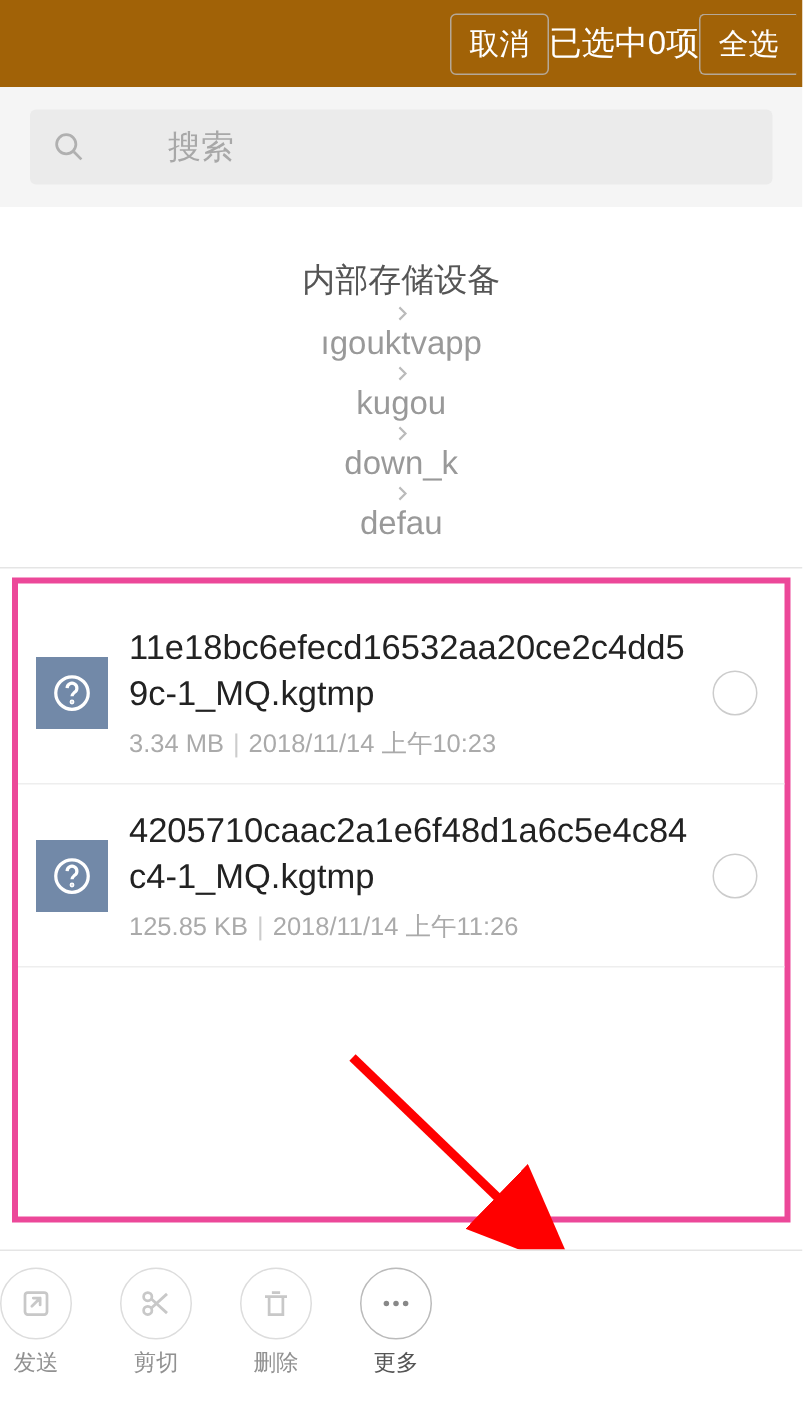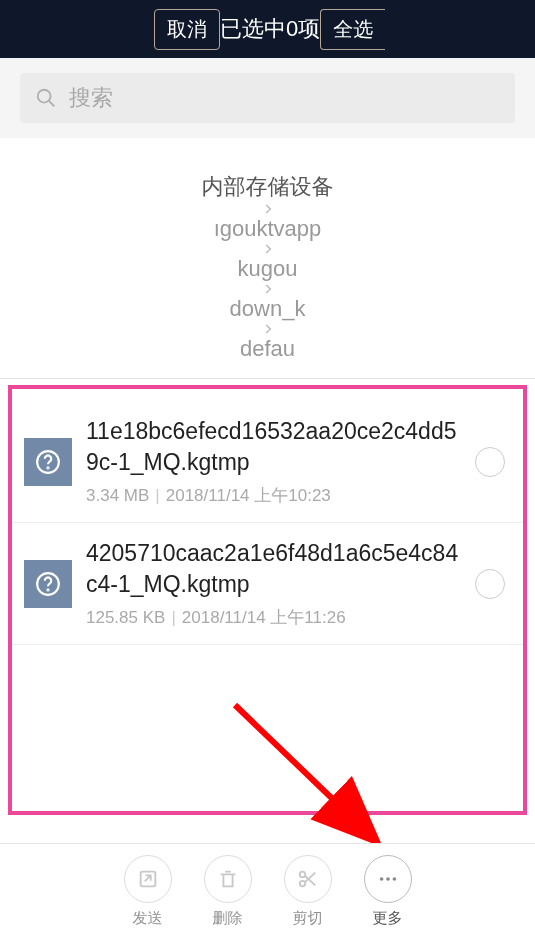--- a/index.html
+++ b/index.html
@@ -11,25 +11,25 @@
       width: 535px;
       height: 941px;
       font-family: -apple-system, "PingFang SC", "Helvetica Neue", sans-serif;
       background: #ffffff;
       position: relative;
       overflow: hidden;
     }
     
     
     .topbar {
-      background: #0f172a;
+      background: #a16207;
       height: 58px;
       display: flex;
       align-items: center;
-      justify-content: center;
+      justify-content: flex-end;
       padding: 0 8px;
     }
     .topbar-btn {
       border: 1px solid #b5a898;
       border-radius: 4px;
       color: #ffffff;
       font-size: 20px;
       padding: 6px 12px;
       background: transparent;
       cursor: pointer;
@@ -52,20 +52,21 @@
       background: #f5f5f5;
       padding: 15px 20px;
     }
     .search-box {
       background: #ebebeb;
       border-radius: 4px;
       height: 50px;
       display: flex;
       align-items: center;
       padding: 0 15px;
+      gap: 43px;
     }
     .search-icon {
       width: 22px;
       height: 22px;
       margin-right: 12px;
       flex-shrink: 0;
     }
     .search-input {
       border: none;
       background: transparent;
@@ -168,29 +169,28 @@
     .arrow-svg {
       position: absolute;
       left: 225px;
       top: 695px;
       pointer-events: none;
     }
     
     
     .bottom-bar {
       position: absolute;
-      bottom: 2px;
+      bottom: 12px;
       left: 0;
       right: 0;
       height: 96px;
       border-top: 1px solid #e5e5e5;
       background: #ffffff;
       display: flex;
       align-items: center;
-      justify-content: center;
       gap: 32px;
     }
     .tool-btn {
       display: flex;
       flex-direction: column;
       align-items: center;
       gap: 6px;
       cursor: pointer;
     }
     .tool-circle {
@@ -314,36 +314,36 @@
         <rect x="4" y="4" width="16" height="16" rx="2"></rect>
         <path d="M9 14l6-6M15 8h-5M15 8v5" stroke-linecap="round"></path>
       </svg>
     </div>
     <div class="tool-label">发送</div>
   </div>
 
   <div class="tool-btn">
     <div class="tool-circle">
       <svg width="22" height="22" viewBox="0 0 24 24" fill="none" stroke="#c8c8c8" stroke-width="2">
-        <path d="M4 7h16M9 4h6M7 7v13h10V7"></path>
-      </svg>
-    </div>
-    <div class="tool-label">删除</div>
-  </div>
-
-  <div class="tool-btn">
-    <div class="tool-circle">
-      <svg width="22" height="22" viewBox="0 0 24 24" fill="none" stroke="#c8c8c8" stroke-width="2">
         <circle cx="6" cy="7" r="3"></circle>
         <circle cx="6" cy="17" r="3"></circle>
         <line x1="8.5" y1="8.5" x2="20" y2="19"></line>
         <line x1="8.5" y1="15.5" x2="20" y2="5"></line>
       </svg>
     </div>
     <div class="tool-label">剪切</div>
+  </div>
+
+  <div class="tool-btn">
+    <div class="tool-circle">
+      <svg width="22" height="22" viewBox="0 0 24 24" fill="none" stroke="#c8c8c8" stroke-width="2">
+        <path d="M4 7h16M9 4h6M7 7v13h10V7"></path>
+      </svg>
+    </div>
+    <div class="tool-label">删除</div>
   </div>
 
   <div class="tool-btn active">
     <div class="tool-circle">
       <svg width="22" height="22" viewBox="0 0 24 24" fill="#888888">
         <circle cx="5" cy="12" r="2"></circle>
         <circle cx="12" cy="12" r="2"></circle>
         <circle cx="19" cy="12" r="2"></circle>
       </svg>
     </div>

